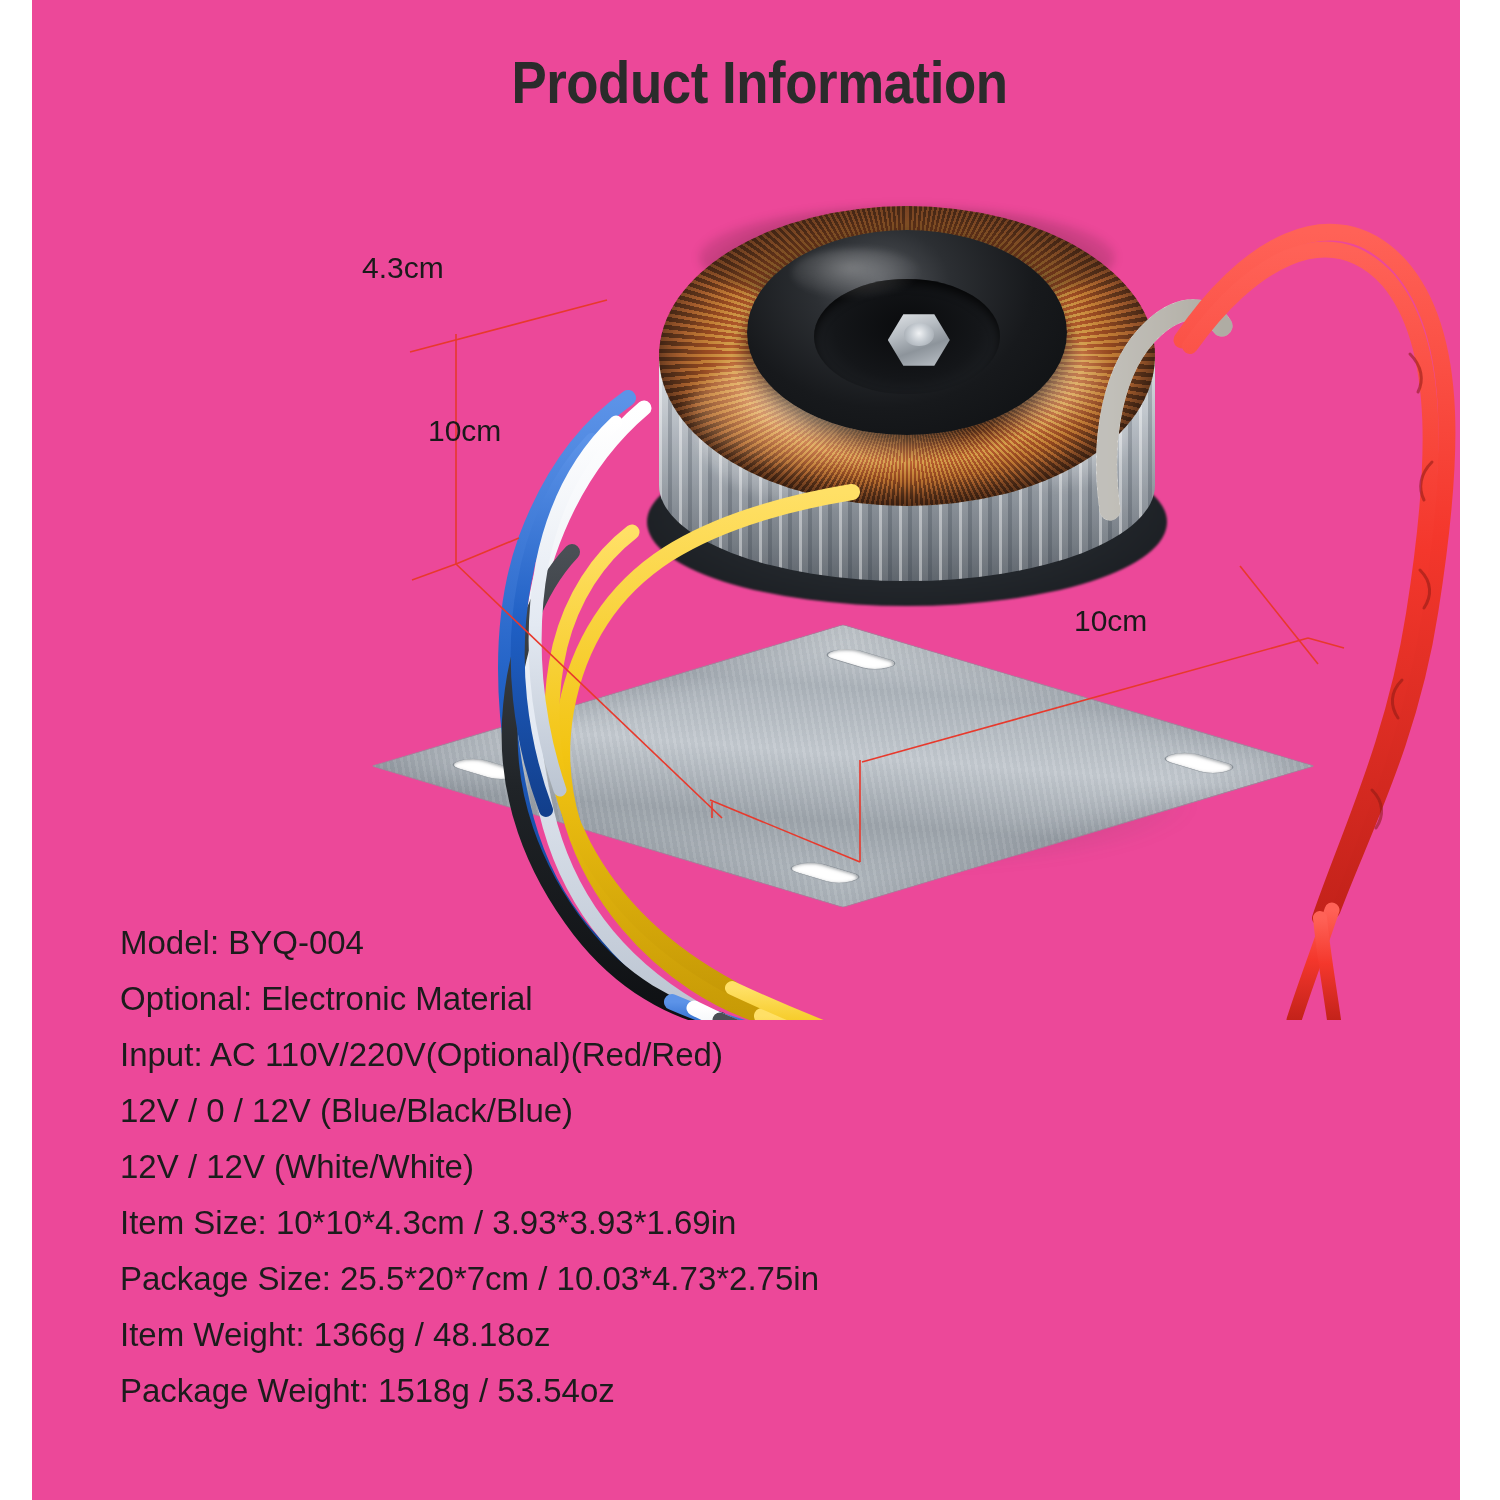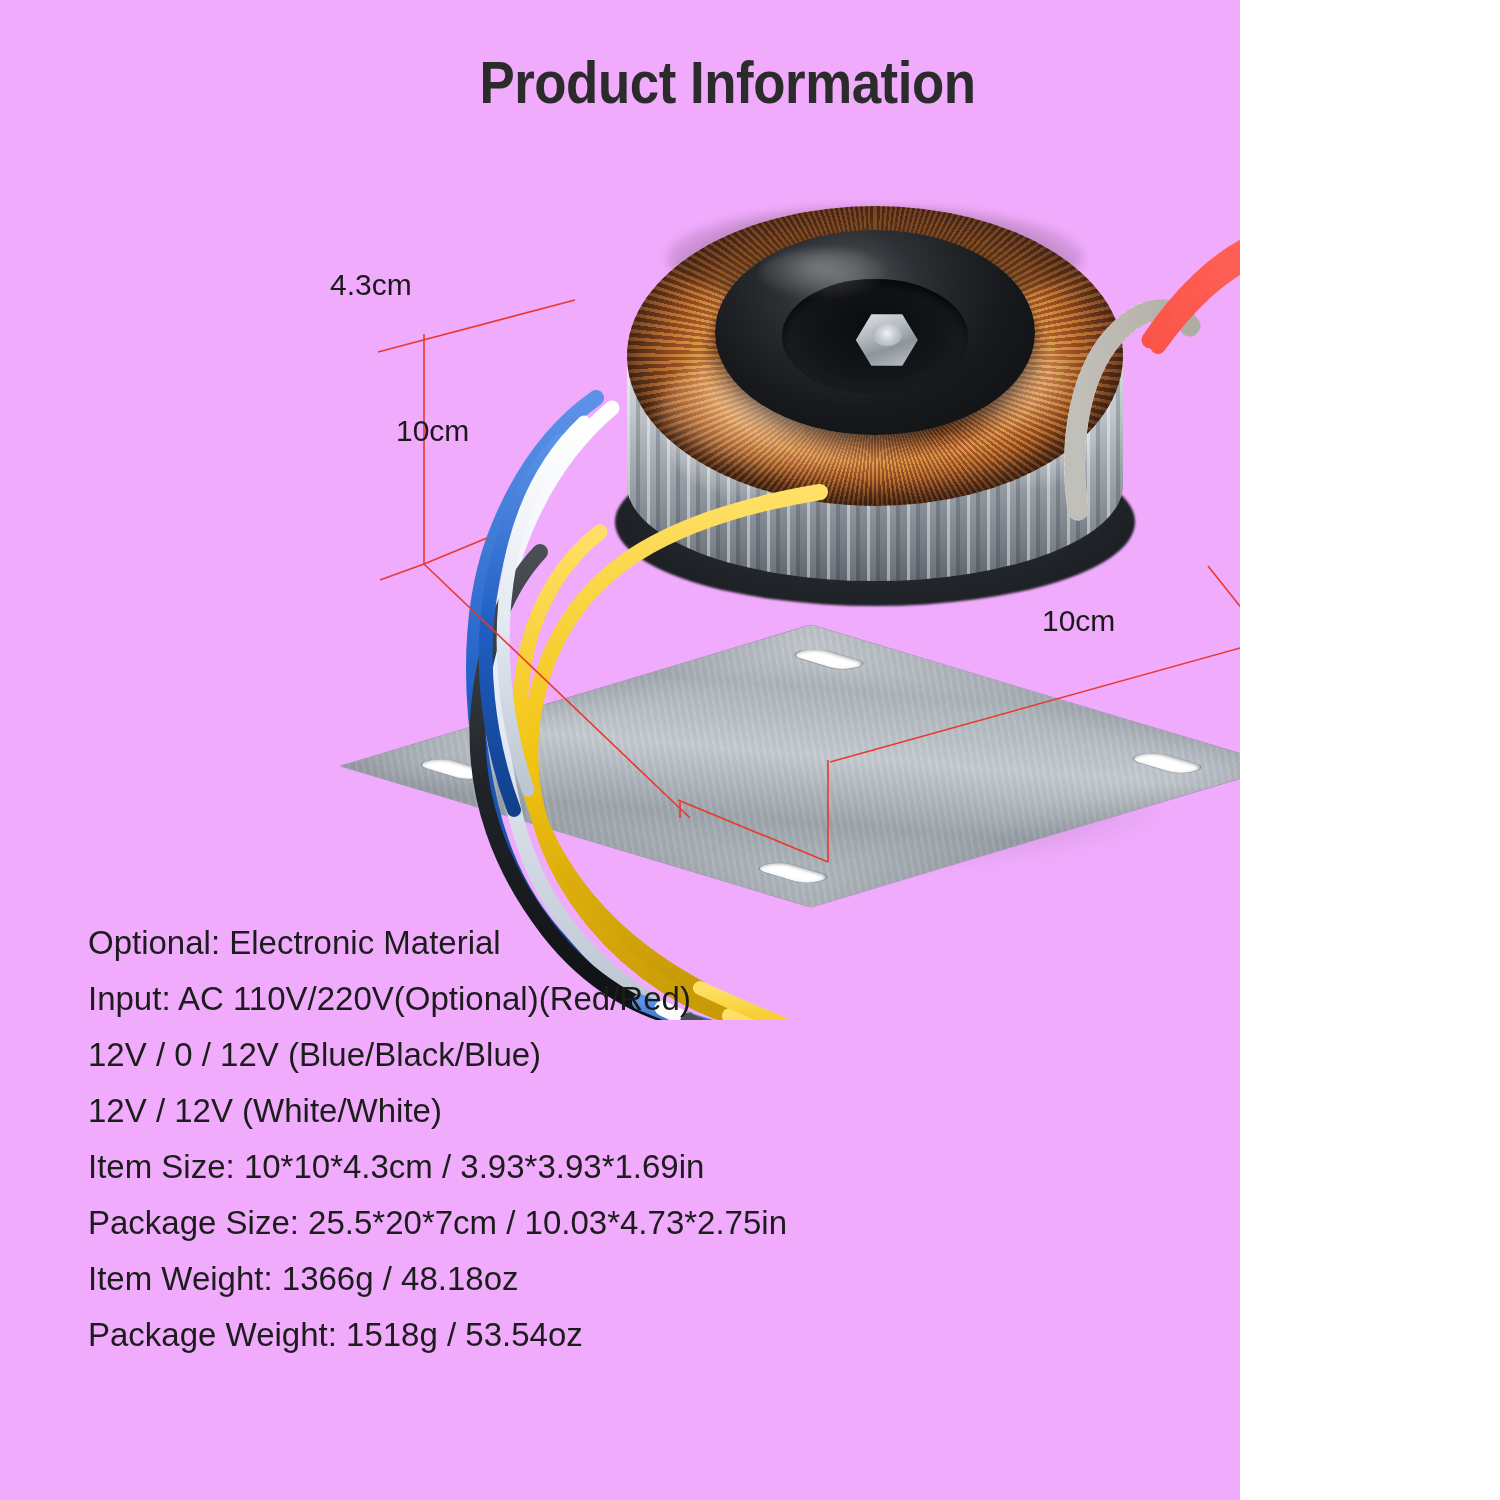--- a/index.html
+++ b/index.html
@@ -2,25 +2,26 @@
 <html><head>
 <meta charset="utf-8">
 <style>
   html, body {
     margin: 0;
     padding: 0;
     background: #ffffff;
   }
   #page {
     position: relative;
-    width: 1240px;
+    width: 1428px;
     height: 1500px;
-    background: #f0abfc;
+    background: #ec4899;
     overflow: hidden;
     font-family: "Liberation Sans", sans-serif;
+    margin-left: 32px;
   }
 
   
   #page-title {
     position: absolute;
     left: 0;
     top: 48px;
     width: 1455px;
     text-align: center;
     font-family: "Liberation Sans", sans-serif;
@@ -287,21 +288,21 @@
     inset: 0;
     pointer-events: none;
   }
   .dim-label {
     position: absolute;
     font-family: "Liberation Sans", sans-serif;
     font-size: 30px;
     color: #1a1a1a;
     white-space: nowrap;
   }
-  #dim-height-label { left: 330px; top: 268px; }
+  #dim-height-label { left: 330px; top: 251px; }
   #dim-depth-label  { left: 396px; top: 414px; }
   #dim-width-label  { left: 1042px; top: 604px; }
 
   
   #spec-list {
     position: absolute;
     left: 88px;
     top: 915px;
     width: 1000px;
   }
@@ -471,20 +472,21 @@
       <path d="M1276,638 L830,762"></path>
       <path d="M680,802 L680,818"></path>
     </g>
   </svg>
 
   <div class="dim-label" id="dim-height-label">4.3cm</div>
   <div class="dim-label" id="dim-depth-label">10cm</div>
   <div class="dim-label" id="dim-width-label">10cm</div>
 
   <div id="spec-list">
+    <div class="spec-line">Model: BYQ-004</div>
     <div class="spec-line">Optional: Electronic Material</div>
     <div class="spec-line">Input: AC 110V/220V(Optional)(Red/Red)</div>
     <div class="spec-line">12V / 0 / 12V (Blue/Black/Blue)</div>
     <div class="spec-line">12V / 12V (White/White)</div>
     <div class="spec-line">Item Size: 10*10*4.3cm / 3.93*3.93*1.69in</div>
     <div class="spec-line">Package Size: 25.5*20*7cm / 10.03*4.73*2.75in</div>
     <div class="spec-line">Item Weight: 1366g / 48.18oz</div>
     <div class="spec-line">Package Weight: 1518g / 53.54oz</div>
   </div>
 

